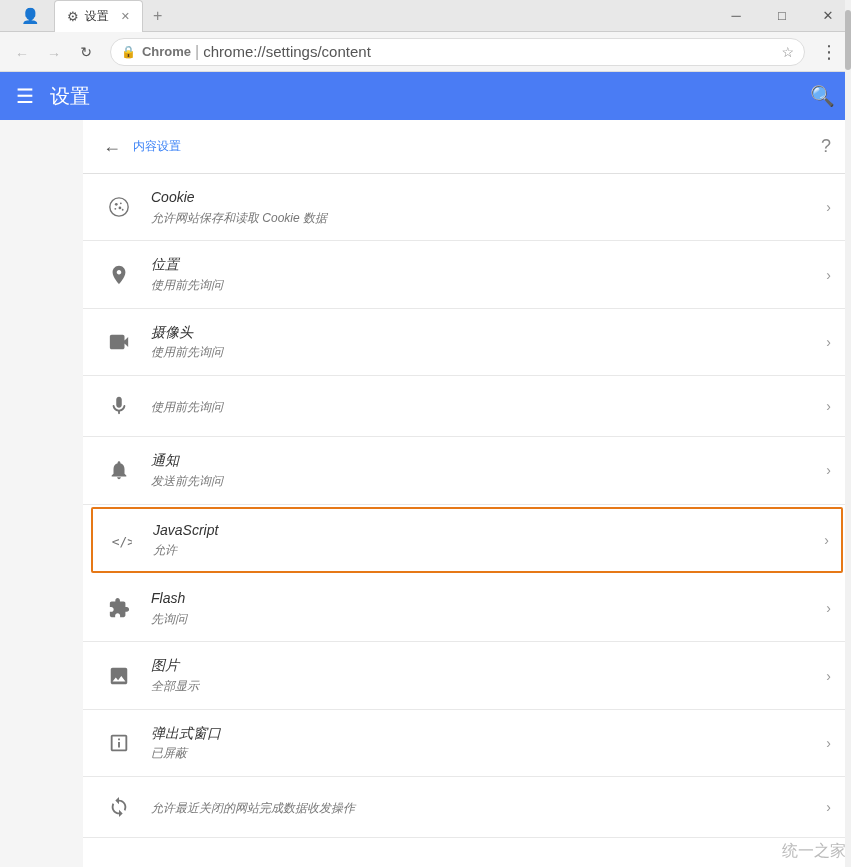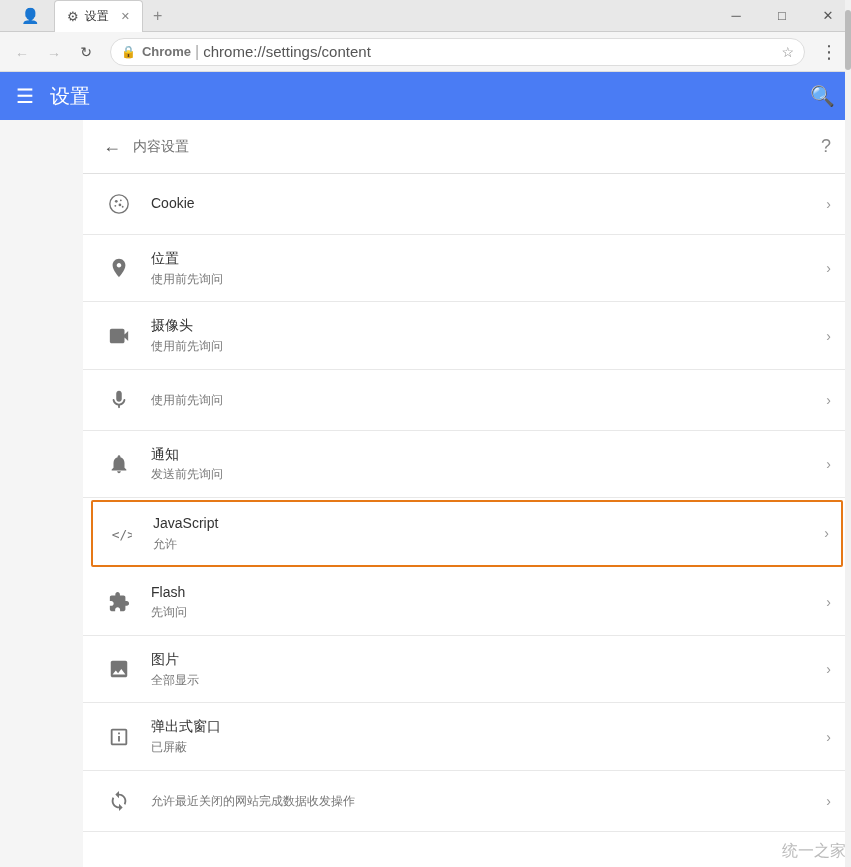--- a/index.html
+++ b/index.html
@@ -173,22 +173,22 @@
       gap: 12px;
     }
     .back-btn {
       color: #555;
       cursor: pointer;
       font-size: 18px;
       display: flex;
       align-items: center;
     }
     .settings-header-title {
-      font-size: 14px;
-      color: #737373;
+      font-size: 12px;
+      color: #3b82f6;
       flex: 1;
     }
     .help-icon {
       color: #888;
       font-size: 18px;
       cursor: pointer;
     }
 
     .settings-item {
       display: flex;
@@ -211,20 +211,21 @@
       display: flex;
       align-items: center;
       justify-content: center;
       margin-right: 16px;
       flex-shrink: 0;
       color: #757575;
       font-size: 18px;
     }
     .item-text {
       flex: 1;
+      font-style: italic;
     }
     .item-title {
       font-size: 14px;
       color: #333;
       line-height: 1.4;
     }
     .item-subtitle {
       font-size: 12px;
       color: #777;
       line-height: 1.4;
@@ -321,20 +322,21 @@
             <circle cx="12" cy="12" r="10" stroke="#757575" stroke-width="1.5" fill="none"></circle>
             <circle cx="9" cy="9" r="1.5" fill="#757575"></circle>
             <circle cx="14" cy="8" r="1" fill="#757575"></circle>
             <circle cx="8" cy="14" r="1" fill="#757575"></circle>
             <circle cx="13" cy="13" r="1.5" fill="#757575"></circle>
             <circle cx="16" cy="15" r="1" fill="#757575"></circle>
           </svg>
       </div>
       <div class="item-text">
         <div class="item-title">Cookie</div>
+        <div class="item-subtitle">允许网站保存和读取 Cookie 数据</div>
       </div>
       <div class="item-arrow">›</div>
     </div>
 
     <div class="settings-item">
       <div class="item-icon">
         <svg width="22" height="22" viewBox="0 0 24 24" fill="#757575">
             <path d="M12 2C8.13 2 5 5.13 5 9c0 5.25 7 13 7 13s7-7.75 7-13c0-3.87-3.13-7-7-7zm0 9.5c-1.38 0-2.5-1.12-2.5-2.5s1.12-2.5 2.5-2.5 2.5 1.12 2.5 2.5-1.12 2.5-2.5 2.5z" fill="#757575"></path>
           </svg>
       </div>

